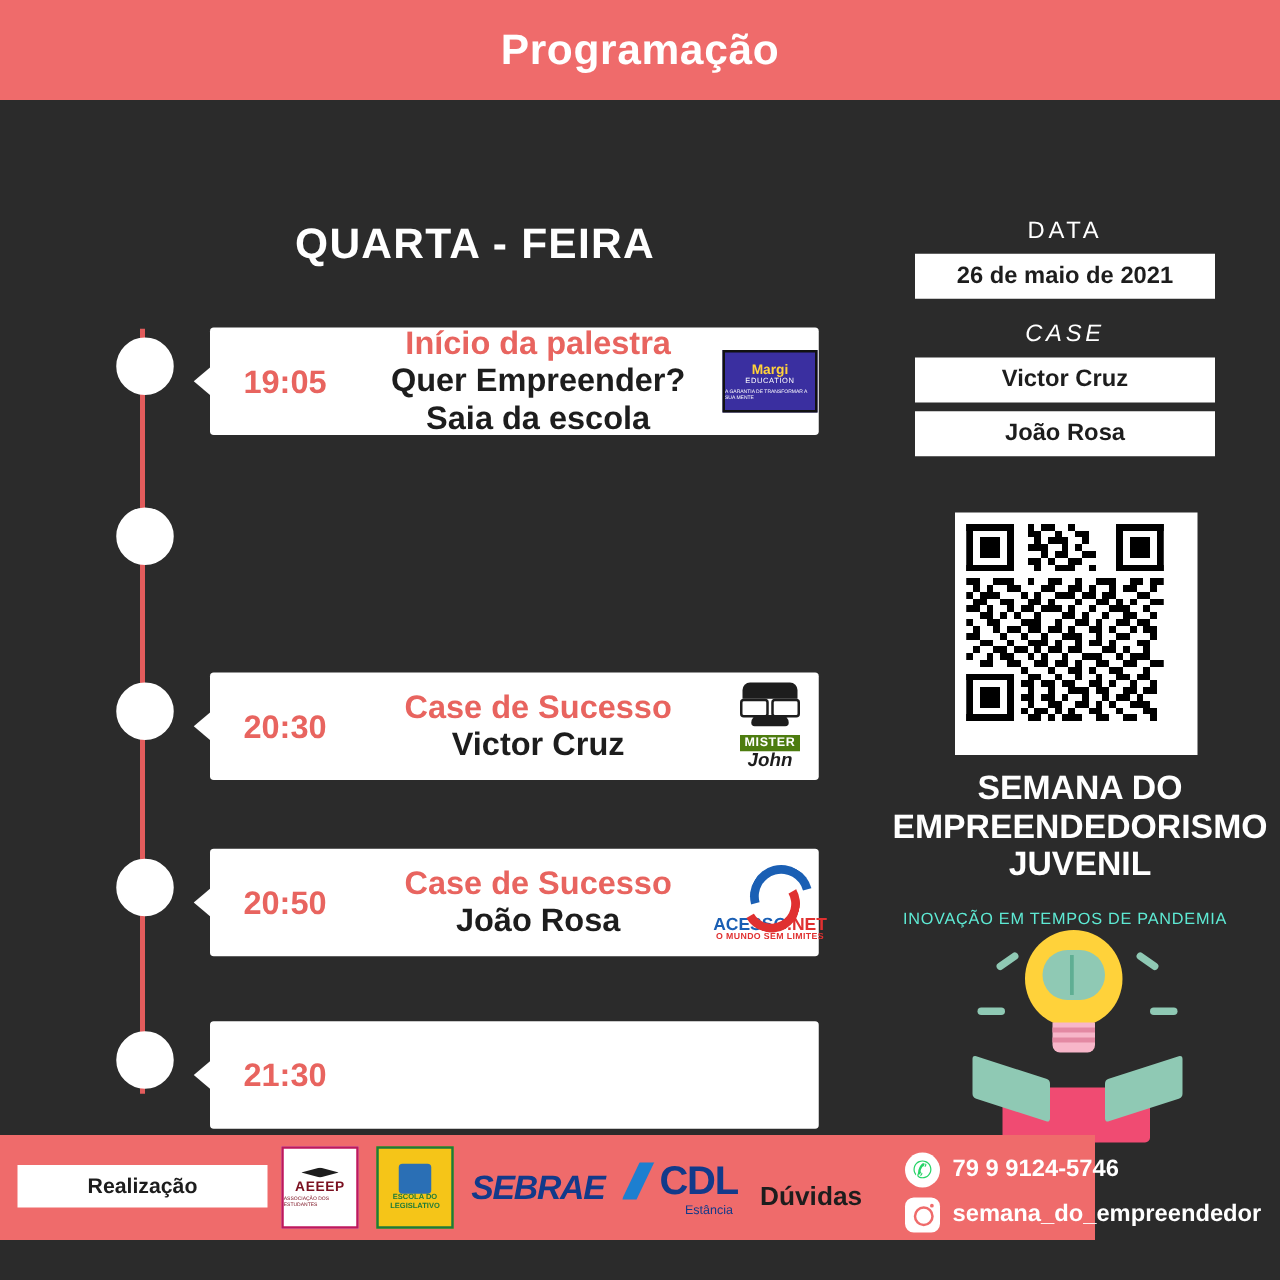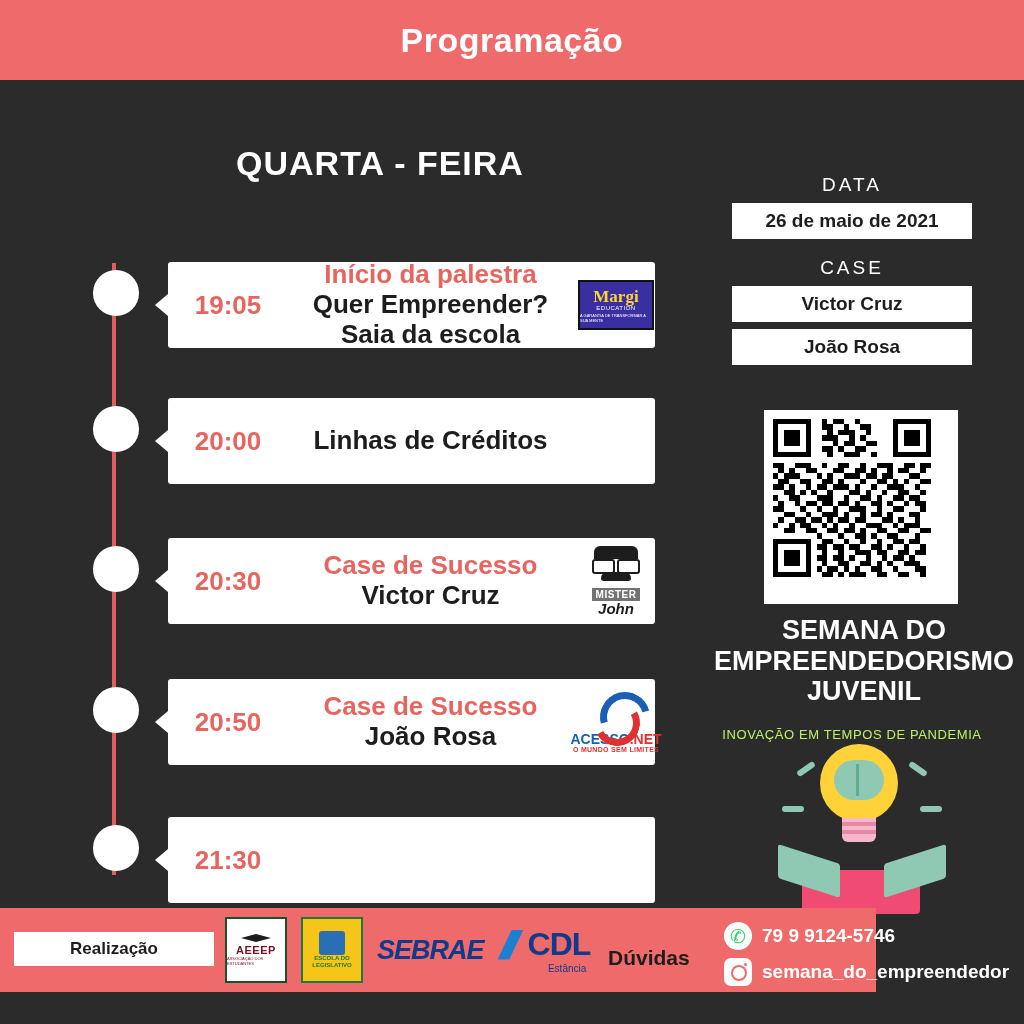--- a/index.html
+++ b/index.html
@@ -16,21 +16,21 @@
   }
   .header-title{
     color:#ffffff;font-size:34px;font-weight:bold;letter-spacing:.5px;
   }
   
   .main{
     position:absolute;left:0;top:80px;width:1024px;height:860px;background:#2b2b2b;
   }
   
   .day-title{
-    position:absolute;left:100px;top:64px;width:560px;text-align:center;
+    position:absolute;left:100px;top:96px;width:560px;text-align:center;
     color:#ffffff;font-size:34px;font-weight:bold;letter-spacing:1px;
   }
   
   .timeline-line{
     position:absolute;left:112px;top:183px;width:4px;height:612px;background:#e25c5c;
   }
   .dot{
     position:absolute;left:93px;width:42px;height:42px;border-radius:50%;
     background:#ffffff;border:2px solid #ffffff;
   }
@@ -47,32 +47,32 @@
     color:#e8645f;font-size:26px;font-weight:bold;width:120px;text-align:center;flex:none;
   }
   .card-body{flex:1;text-align:center;padding-right:4px;}
   .card-sub{color:#e8645f;font-size:26px;font-weight:bold;line-height:1.15;text-align:center;}
   .card-main{color:#1d1d1d;font-size:26px;font-weight:bold;line-height:1.15;}
   .card-logo{width:78px;flex:none;display:flex;align-items:center;justify-content:center;}
 
   
   .logo-margi{width:72px;height:46px;background:#3a2fa0;border:2px solid #111;
       display:flex;flex-direction:column;align-items:center;justify-content:center;}
-  .logo-margi .m1{color:#ffd23a;font-size:17px;font-weight:bold;line-height:1;font-family:Liberation Serif, serif;}
+  .logo-margi .m1{color:#ffd23a;font-size:11px;font-weight:bold;line-height:1;}
   .logo-margi .m2{color:#ffffff;font-size:6px;letter-spacing:.5px;}
   .logo-margi .m3{color:#ffffff;font-size:4px;margin-top:2px;}
 
   .logo-john{width:70px;height:72px;display:flex;flex-direction:column;align-items:center;justify-content:center;}
   .logo-john .face{width:52px;height:40px;position:relative;}
   .logo-john .hair{position:absolute;left:4px;top:0;width:44px;height:13px;background:#1d1d1d;border-radius:6px 6px 0 0;}
   .logo-john .glasses{position:absolute;left:2px;top:13px;width:48px;height:11px;}
   .logo-john .gl{position:absolute;top:0;width:19px;height:11px;border:2px solid #1d1d1d;border-radius:3px;}
   .logo-john .gl.l{left:0;} .logo-john .gl.r{right:0;}
   .logo-john .mous{position:absolute;left:11px;top:26px;width:30px;height:9px;background:#1d1d1d;border-radius:9px 9px 4px 4px;}
-  .logo-john .jb{background:#737373;color:#fff;font-size:10px;font-weight:bold;padding:1px 4px;margin-top:2px;letter-spacing:.5px;}
+  .logo-john .jb{background:#4d7c0f;color:#fff;font-size:10px;font-weight:bold;padding:1px 4px;margin-top:2px;letter-spacing:.5px;}
   .logo-john .jt{color:#1d1d1d;font-size:15px;font-weight:bold;font-style:italic;line-height:1;}
 
   .logo-acesso{width:88px;height:70px;display:flex;flex-direction:column;align-items:center;justify-content:center;}
   .logo-acesso .swirl{width:48px;height:40px;position:relative;}
   .logo-acesso .sw1{position:absolute;left:8px;top:0;width:36px;height:36px;border-radius:50%;
      border:7px solid #1a5fb4;border-right-color:transparent;border-bottom-color:transparent;transform:rotate(30deg);}
   .logo-acesso .sw2{position:absolute;left:2px;top:8px;width:32px;height:32px;border-radius:50%;
      border:7px solid #e03030;border-left-color:transparent;border-top-color:transparent;transform:rotate(15deg);}
   .logo-acesso .at{font-size:14px;font-weight:bold;color:#1a5fb4;line-height:1;}
   .logo-acesso .at .net{color:#e03030;}
@@ -80,41 +80,41 @@
 
   
   .right{position:absolute;left:680px;top:80px;width:344px;height:860px;}
   .lbl{color:#ffffff;font-size:19px;letter-spacing:3px;text-align:center;width:280px;margin-left:32px;}
   .pill{background:#ffffff;color:#1d1d1d;font-size:19px;font-weight:bold;text-align:center;
      width:240px;margin:7px auto 0;padding:7px 0;}
   .qr{position:absolute;left:84px;top:250px;width:176px;height:176px;background:#ffffff;padding:9px;}
   .qr svg{display:block;}
   .event-title{position:absolute;left:12px;top:455px;width:344px;text-align:center;color:#ffffff;
       font-size:27px;font-weight:bold;line-height:1.13;}
-  .event-sub{position:absolute;left:0;top:567px;width:344px;text-align:center;color:#bef264;font-size:13px;letter-spacing:.6px;}
+  .event-sub{position:absolute;left:0;top:567px;width:344px;text-align:center;color:#5eead4;font-size:13px;letter-spacing:.6px;}
 
   
   .bulb{position:absolute;left:92px;top:580px;width:180px;height:190px;}
   .bulb .box{position:absolute;left:6px;top:108px;width:168px;height:66px;}
   .bulb .bx-body{position:absolute;left:24px;top:22px;width:118px;height:44px;background:#f04b72;border-radius:4px;}
   .bulb .bx-flapL{position:absolute;left:0;top:6px;width:62px;height:34px;background:#8fc9b4;transform:skewY(18deg);border-radius:3px;}
   .bulb .bx-flapR{position:absolute;right:0;top:6px;width:62px;height:34px;background:#8fc9b4;transform:skewY(-18deg);border-radius:3px;}
   .bulb .glass{position:absolute;left:48px;top:4px;width:78px;height:78px;background:#ffd23a;border-radius:50%;}
   .bulb .brain{position:absolute;left:62px;top:20px;width:50px;height:40px;background:#8fc9b4;border-radius:22px;}
   .bulb .brain:after{content:"";position:absolute;left:22px;top:4px;width:3px;height:32px;background:#5fae93;}
   .bulb .neck{position:absolute;left:70px;top:78px;width:34px;height:24px;background:#f7b6c9;border-radius:0 0 6px 6px;}
   .bulb .neck i{position:absolute;left:0;width:34px;height:4px;background:#e389a3;}
   .bulb .ray{position:absolute;background:#8fc9b4;border-radius:3px;}
 
   
   .footer{position:absolute;left:0;top:908px;width:876px;height:84px;background:#ef6b6b;}
   .realiz{position:absolute;left:14px;top:24px;width:200px;height:34px;background:#ffffff;
      display:flex;align-items:center;justify-content:center;color:#1d1d1d;font-size:17px;font-weight:bold;}
   .f-logos{position:absolute;left:225px;top:8px;height:68px;display:flex;align-items:center;gap:14px;}
-  .fl-aeeep{width:58px;height:62px;background:#ffffff;border:2px solid #14532d;display:flex;flex-direction:column;
+  .fl-aeeep{width:58px;height:62px;background:#ffffff;border:2px solid #be185d;display:flex;flex-direction:column;
      align-items:center;justify-content:center;}
   .fl-aeeep .cap{width:30px;height:10px;background:#1d1d1d;clip-path:polygon(0 40%,50% 0,100% 40%,50% 80%);}
   .fl-aeeep .nm{color:#7a1020;font-size:11px;font-weight:bold;letter-spacing:.5px;}
   .fl-aeeep .sb{color:#7a1020;font-size:4px;}
   .fl-escola{width:58px;height:62px;background:#f5c518;border:2px solid #1d7a3a;display:flex;flex-direction:column;
      align-items:center;justify-content:center;}
   .fl-escola .sq{width:26px;height:24px;background:#2a6fb5;border-radius:3px;}
   .fl-escola .t1{color:#1d7a3a;font-size:6px;font-weight:bold;line-height:1.1;text-align:center;}
   .fl-sebrae{color:#123a8a;font-size:27px;font-weight:bold;font-style:italic;letter-spacing:-1px;}
   .fl-cdl{display:flex;flex-direction:column;align-items:flex-start;}
@@ -155,27 +155,20 @@
     <div class="card-logo">
       <div class="logo-margi">
         <div class="m1">Margi</div>
         <div class="m2">EDUCATION</div>
         <div class="m3">A GARANTIA DE TRANSFORMAR A SUA MENTE</div>
       </div>
     </div>
   </div>
 
   <div class="dot" style="top:326px;"></div>
-  <div class="card" style="top:318px;height:86px;">
-    <div class="card-time">20:00</div>
-    <div class="card-body">
-      <div class="card-main">Linhas de Créditos</div>
-    </div>
-    <div class="card-logo"></div>
-  </div>
 
   <div class="dot" style="top:466px;"></div>
   <div class="card" style="top:458px;height:86px;">
     <div class="card-time">20:30</div>
     <div class="card-body">
       <div class="card-sub">Case de Sucesso</div>
       <div class="card-main">Victor Cruz</div>
     </div>
     <div class="card-logo">
       <div class="logo-john">
@@ -215,21 +208,21 @@
   <div class="dot" style="top:745px;"></div>
   <div class="card" style="top:737px;height:86px;">
     <div class="card-time">21:30</div>
     <div class="card-logo"></div>
   </div>
 
   <div class="right">
     <div class="lbl" style="margin-top:14px;">DATA</div>
     <div class="pill">26 de maio de 2021</div>
 
-    <div class="lbl" style="margin-top:18px;">CASE</div>
+    <div class="lbl" style="margin-top:18px;font-style:italic;">CASE</div>
     <div class="pill">Victor Cruz</div>
     <div class="pill">João Rosa</div>
 
     <div class="qr">
       <svg width="158" height="158" viewBox="0 0 29 29" shape-rendering="crispEdges">
         <rect width="29" height="29" fill="#ffffff"></rect>
         <g fill="#000000">
           <rect x="0" y="0" width="7" height="1"></rect>
             <rect x="0" y="6" width="7" height="1"></rect>
           <rect x="0" y="0" width="1" height="7"></rect>

